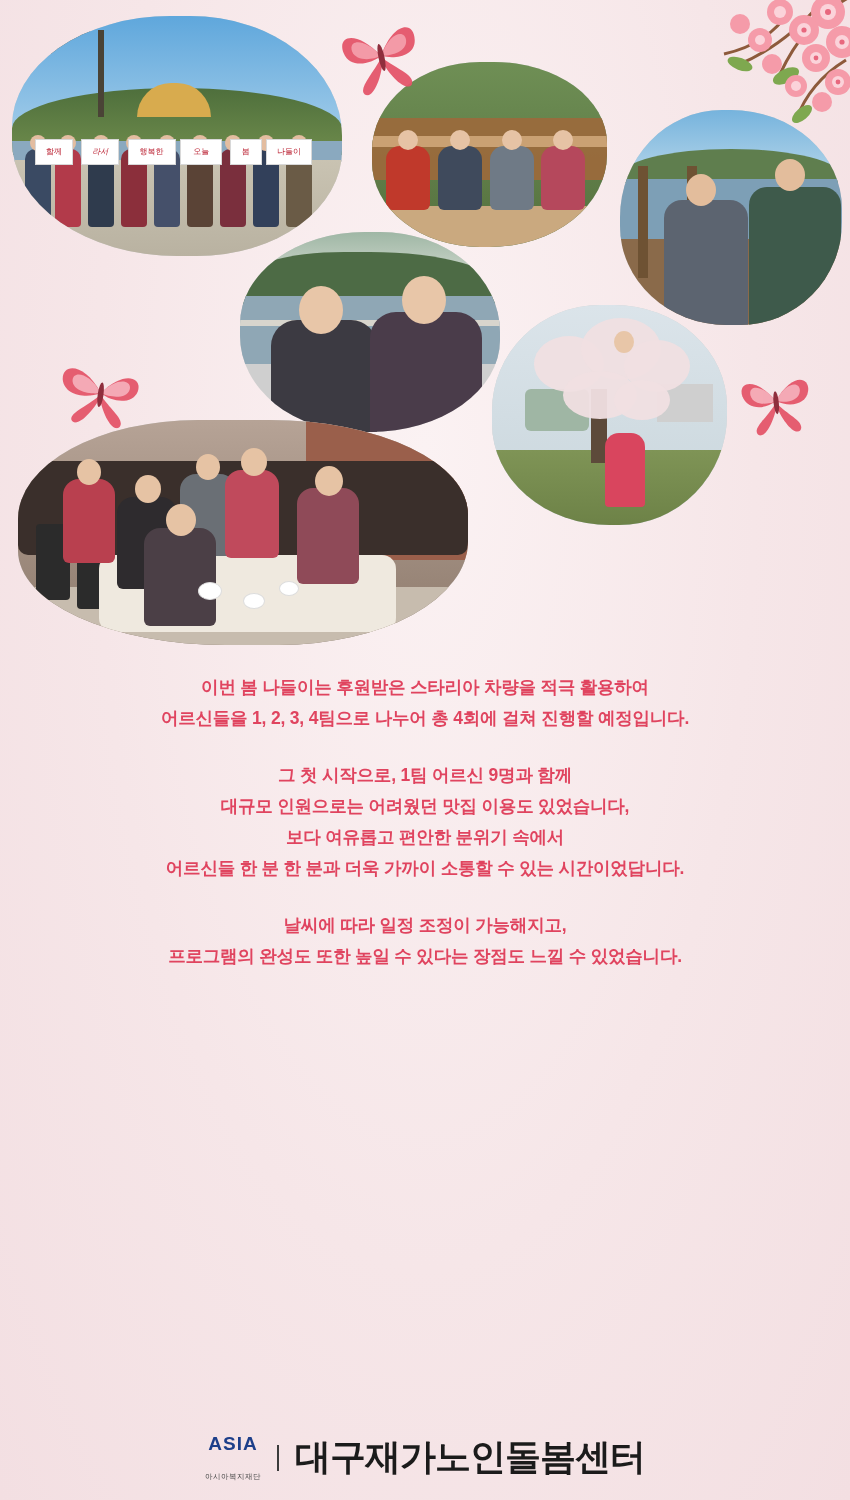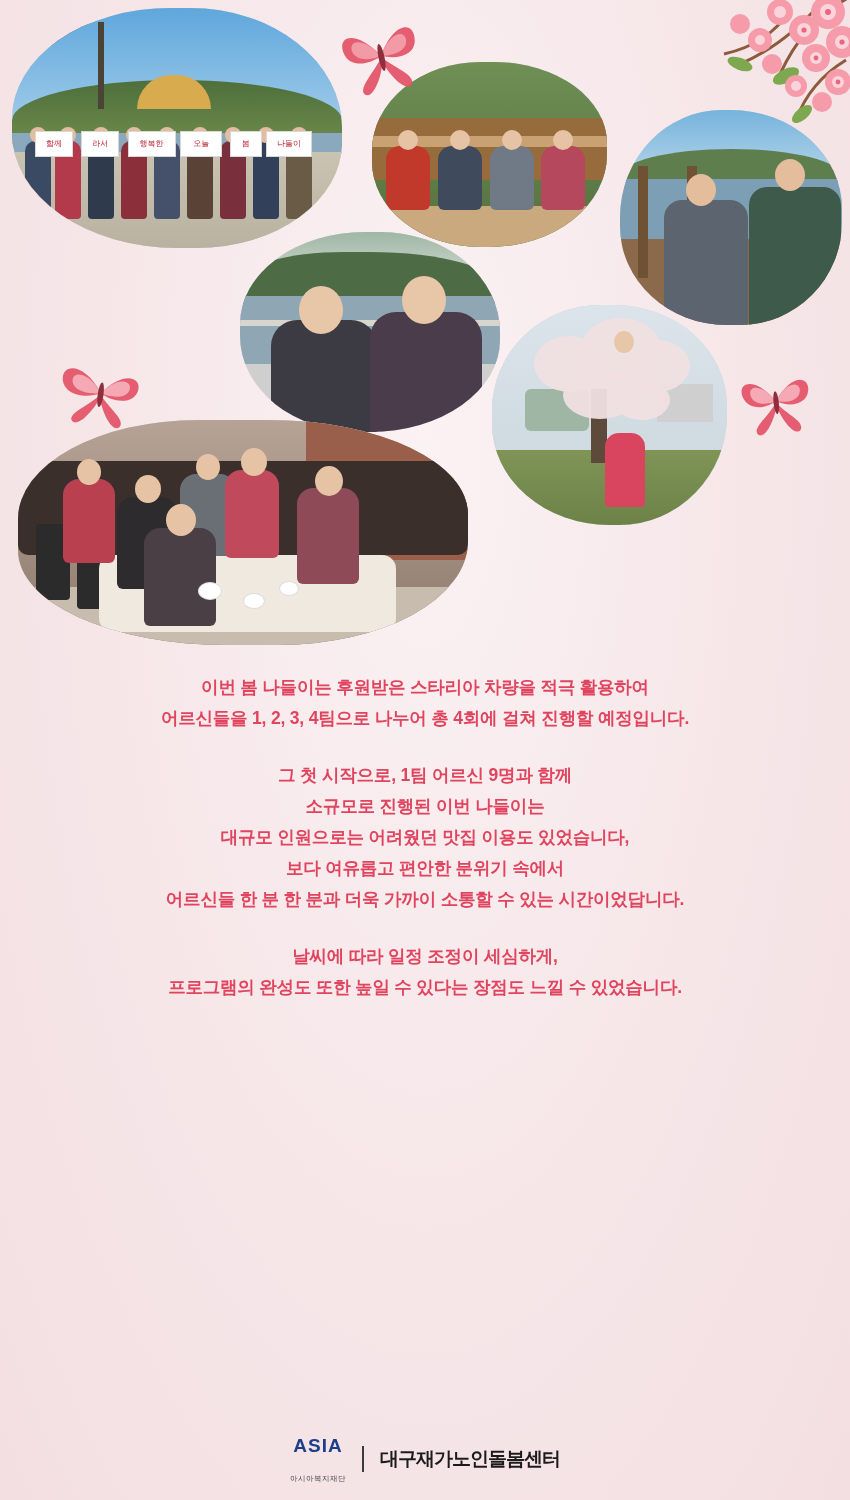--- a/index.html
+++ b/index.html
@@ -47,21 +47,21 @@
     background: #cfcfcf;
   }
   .photo .ph-inner {
     width: 100%;
     height: 100%;
     position: relative;
   }
 
   
   .photo.p1 {
-    left: 12px; top: 8px; width: 330px; height: 240px;
+    left: 12px; top: 16px; width: 330px; height: 240px;
     border-radius: 48% 46% 44% 50% / 46% 50% 44% 48%;
   }
   .photo.p2 {
     left: 372px; top: 62px; width: 235px; height: 185px;
     border-radius: 46% 48% 50% 46% / 48% 44% 50% 46%;
   }
   .photo.p3 {
     left: 620px; top: 110px; width: 222px; height: 215px;
     border-radius: 46% 50% 46% 48% / 50% 46% 48% 46%;
   }
@@ -197,21 +197,21 @@
     color: #4a4a4a;
     letter-spacing: 0.5px;
   }
   .logo-divider {
     width: 2px;
     height: 26px;
     background: #3b3b3b;
     margin: 0 6px;
   }
   .logo-name {
-    font-size: 19px;
+    font-size: 36px;
     font-weight: bold;
     color: #1b1b1b;
     letter-spacing: -1px;
     font-family: "Liberation Sans", sans-serif;
   }
 </style>
 </head>
 <body>
 
 <div class="page">
@@ -296,21 +296,21 @@
           </div>
         <div class="person" style="left:73%; background:#32405a;">
             <span class="head"></span>
           </div>
         <div class="person" style="left:83%; background:#6a5b46;">
             <span class="head"></span>
           </div>
         <div class="banner" style="left:7%;  width:36px;">
             <div class="btxt">함께</div>
           </div>
-        <div class="banner" style="left:21%; width:36px;">
+        <div class="banner" style="left:21%; width:36px;font-style:italic;">
             <div class="btxt">라서</div>
           </div>
         <div class="banner" style="left:35%; width:46px;">
             <div class="btxt">행복한</div>
           </div>
         <div class="banner" style="left:51%; width:40px;">
             <div class="btxt">오늘</div>
           </div>
         <div class="banner" style="left:66%; width:30px;">
             <div class="btxt">봄</div>
@@ -469,28 +469,27 @@
 
   <div class="body-text">
 
     <p class="para">
       <span class="line">이번 봄 나들이는 후원받은 스타리아 차량을 적극 활용하여</span>
       <span class="line">어르신들을 1, 2, 3, 4팀으로 나누어 총 4회에 걸쳐 진행할 예정입니다.</span>
     </p>
 
     <p class="para">
       <span class="line">그 첫 시작으로, 1팀 어르신 9명과 함께</span>
-      <span class="line">소규모로 진행된 이번 나들이는</span>
       <span class="line">대규모 인원으로는 어려웠던 맛집 이용도 있었습니다,</span>
       <span class="line">보다 여유롭고 편안한 분위기 속에서</span>
       <span class="line">어르신들 한 분 한 분과 더욱 가까이 소통할 수 있는 시간이었답니다.</span>
     </p>
 
     <p class="para">
-      <span class="line">날씨에 따라 일정 조정이 세심하게,</span>
+      <span class="line">날씨에 따라 일정 조정이 가능해지고,</span>
       <span class="line">프로그램의 완성도 또한 높일 수 있다는 장점도 느낄 수 있었습니다.</span>
     </p>
 
   </div>
 
   <div class="footer">
     <div class="logo-mark">
       <span class="logo-asia">ASIA</span>
       <span class="logo-sub">아시아복지재단</span>
     </div>

